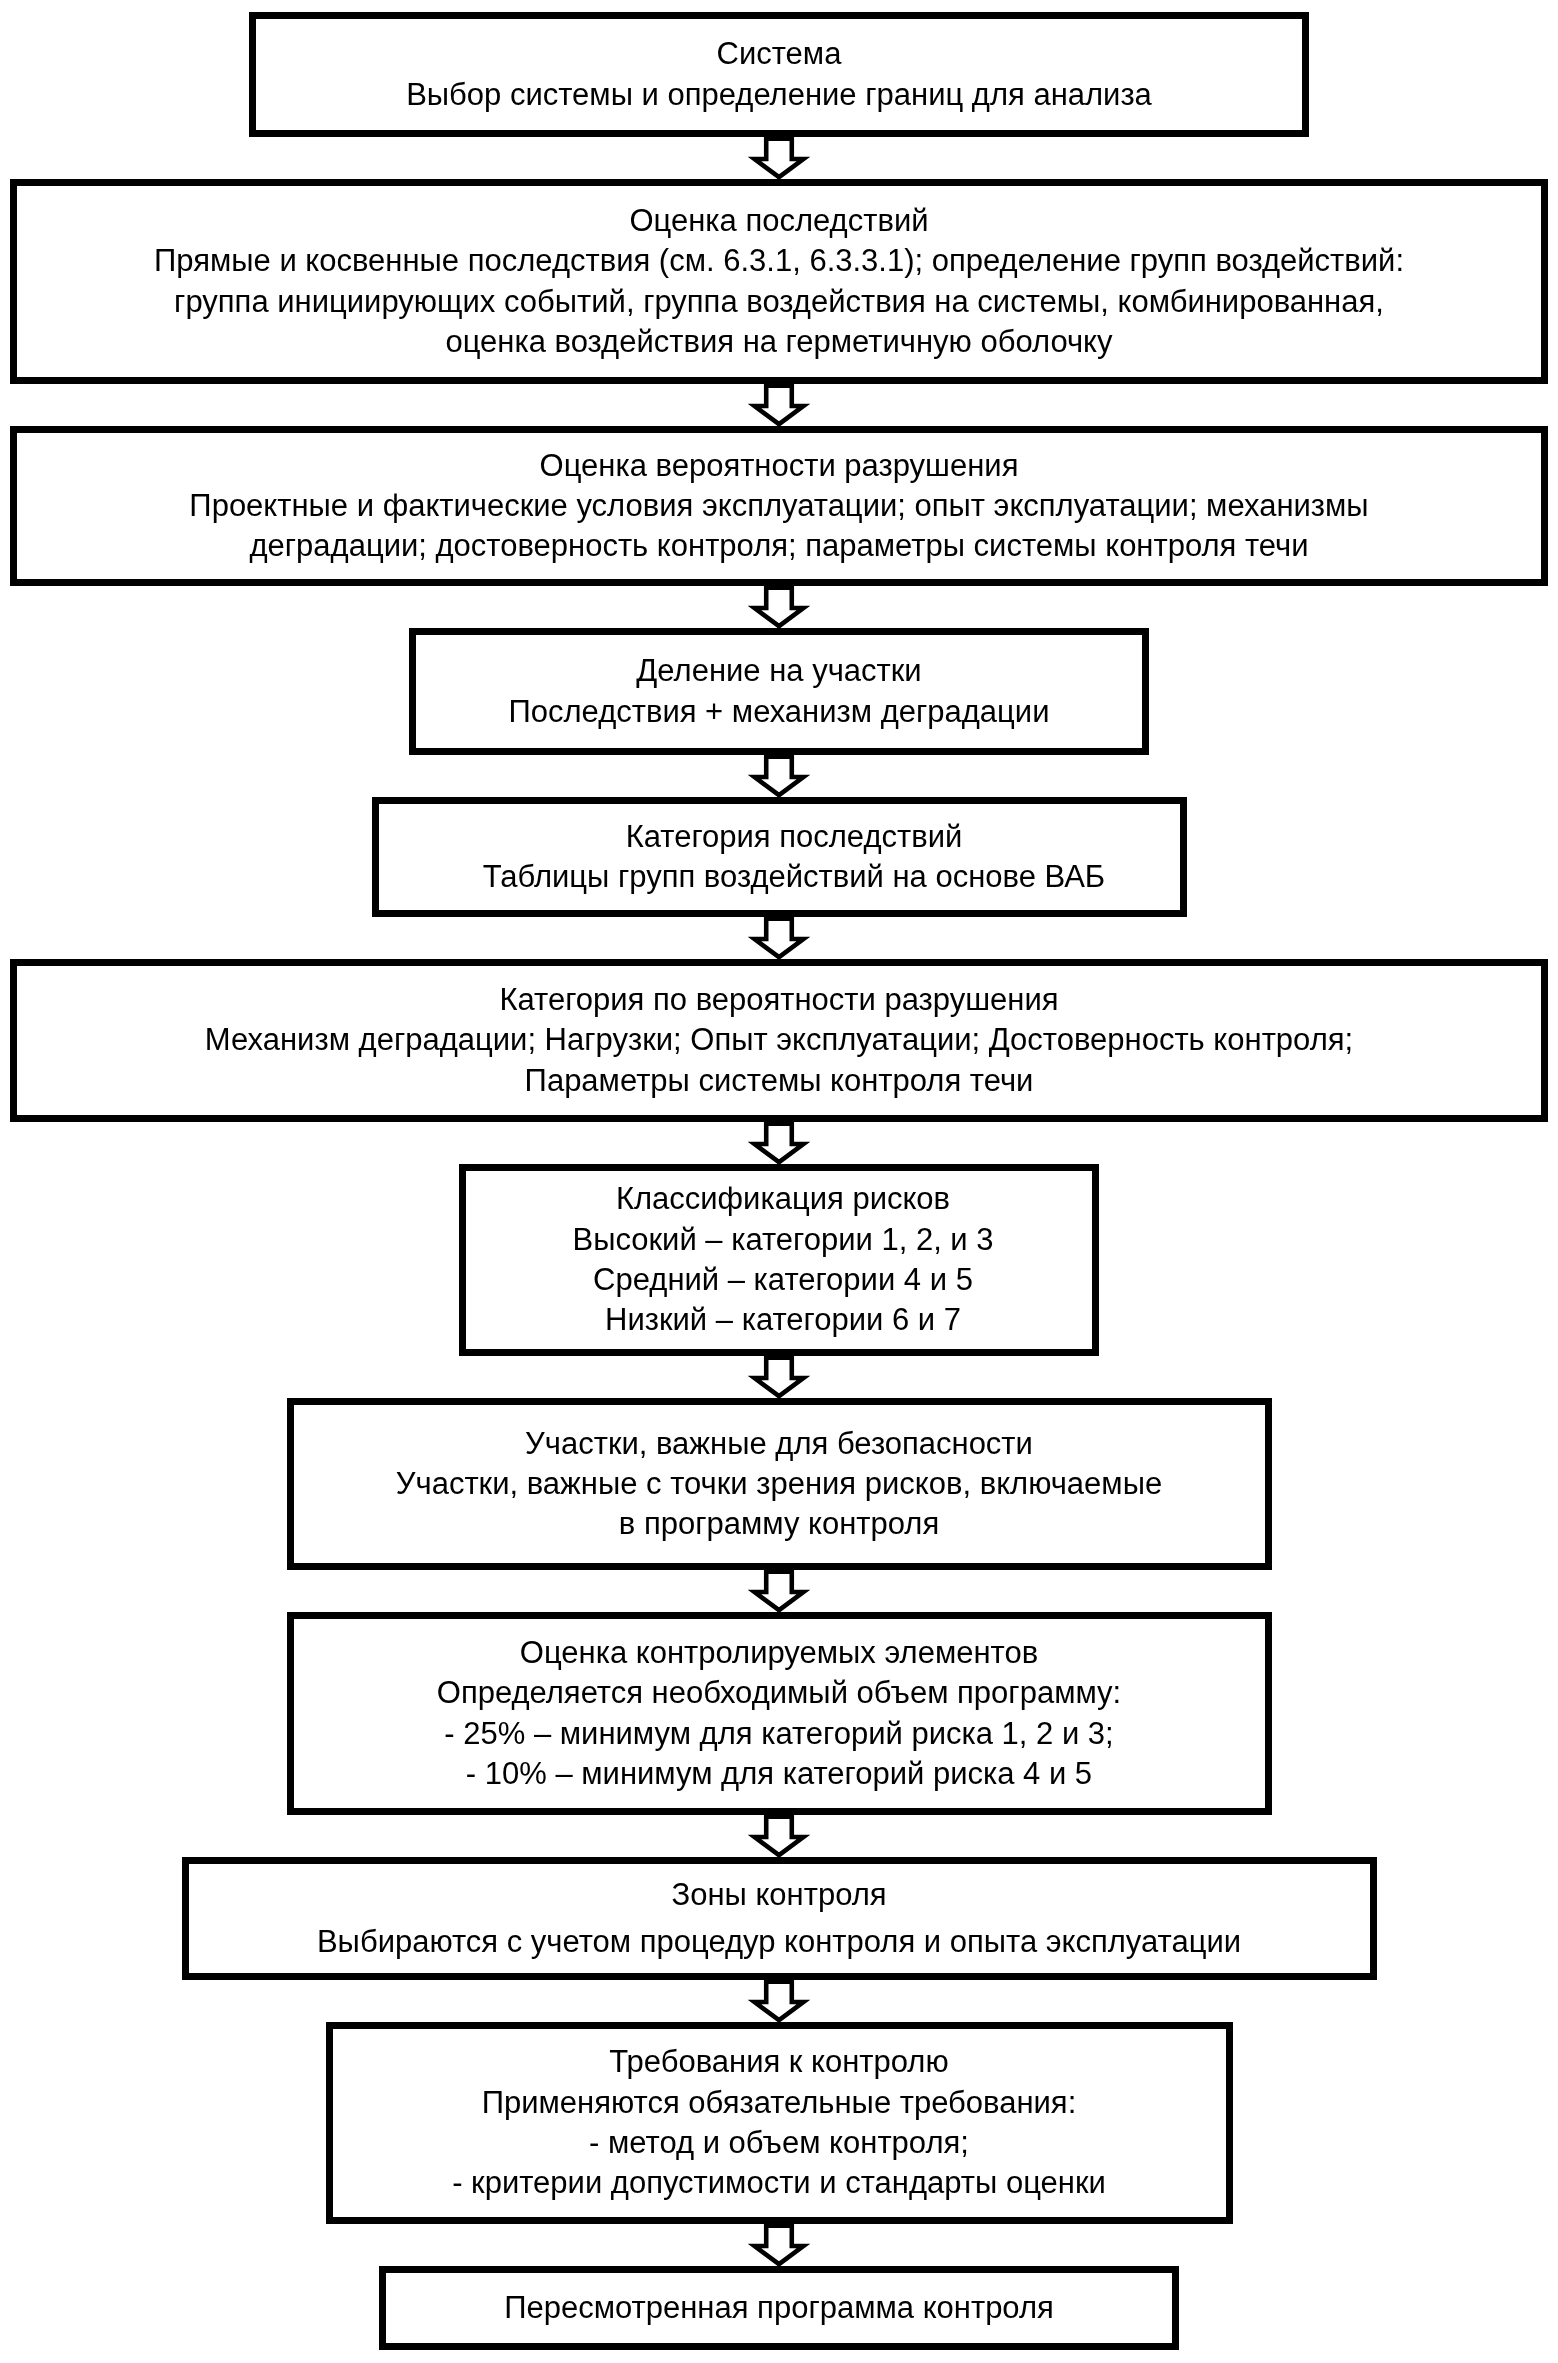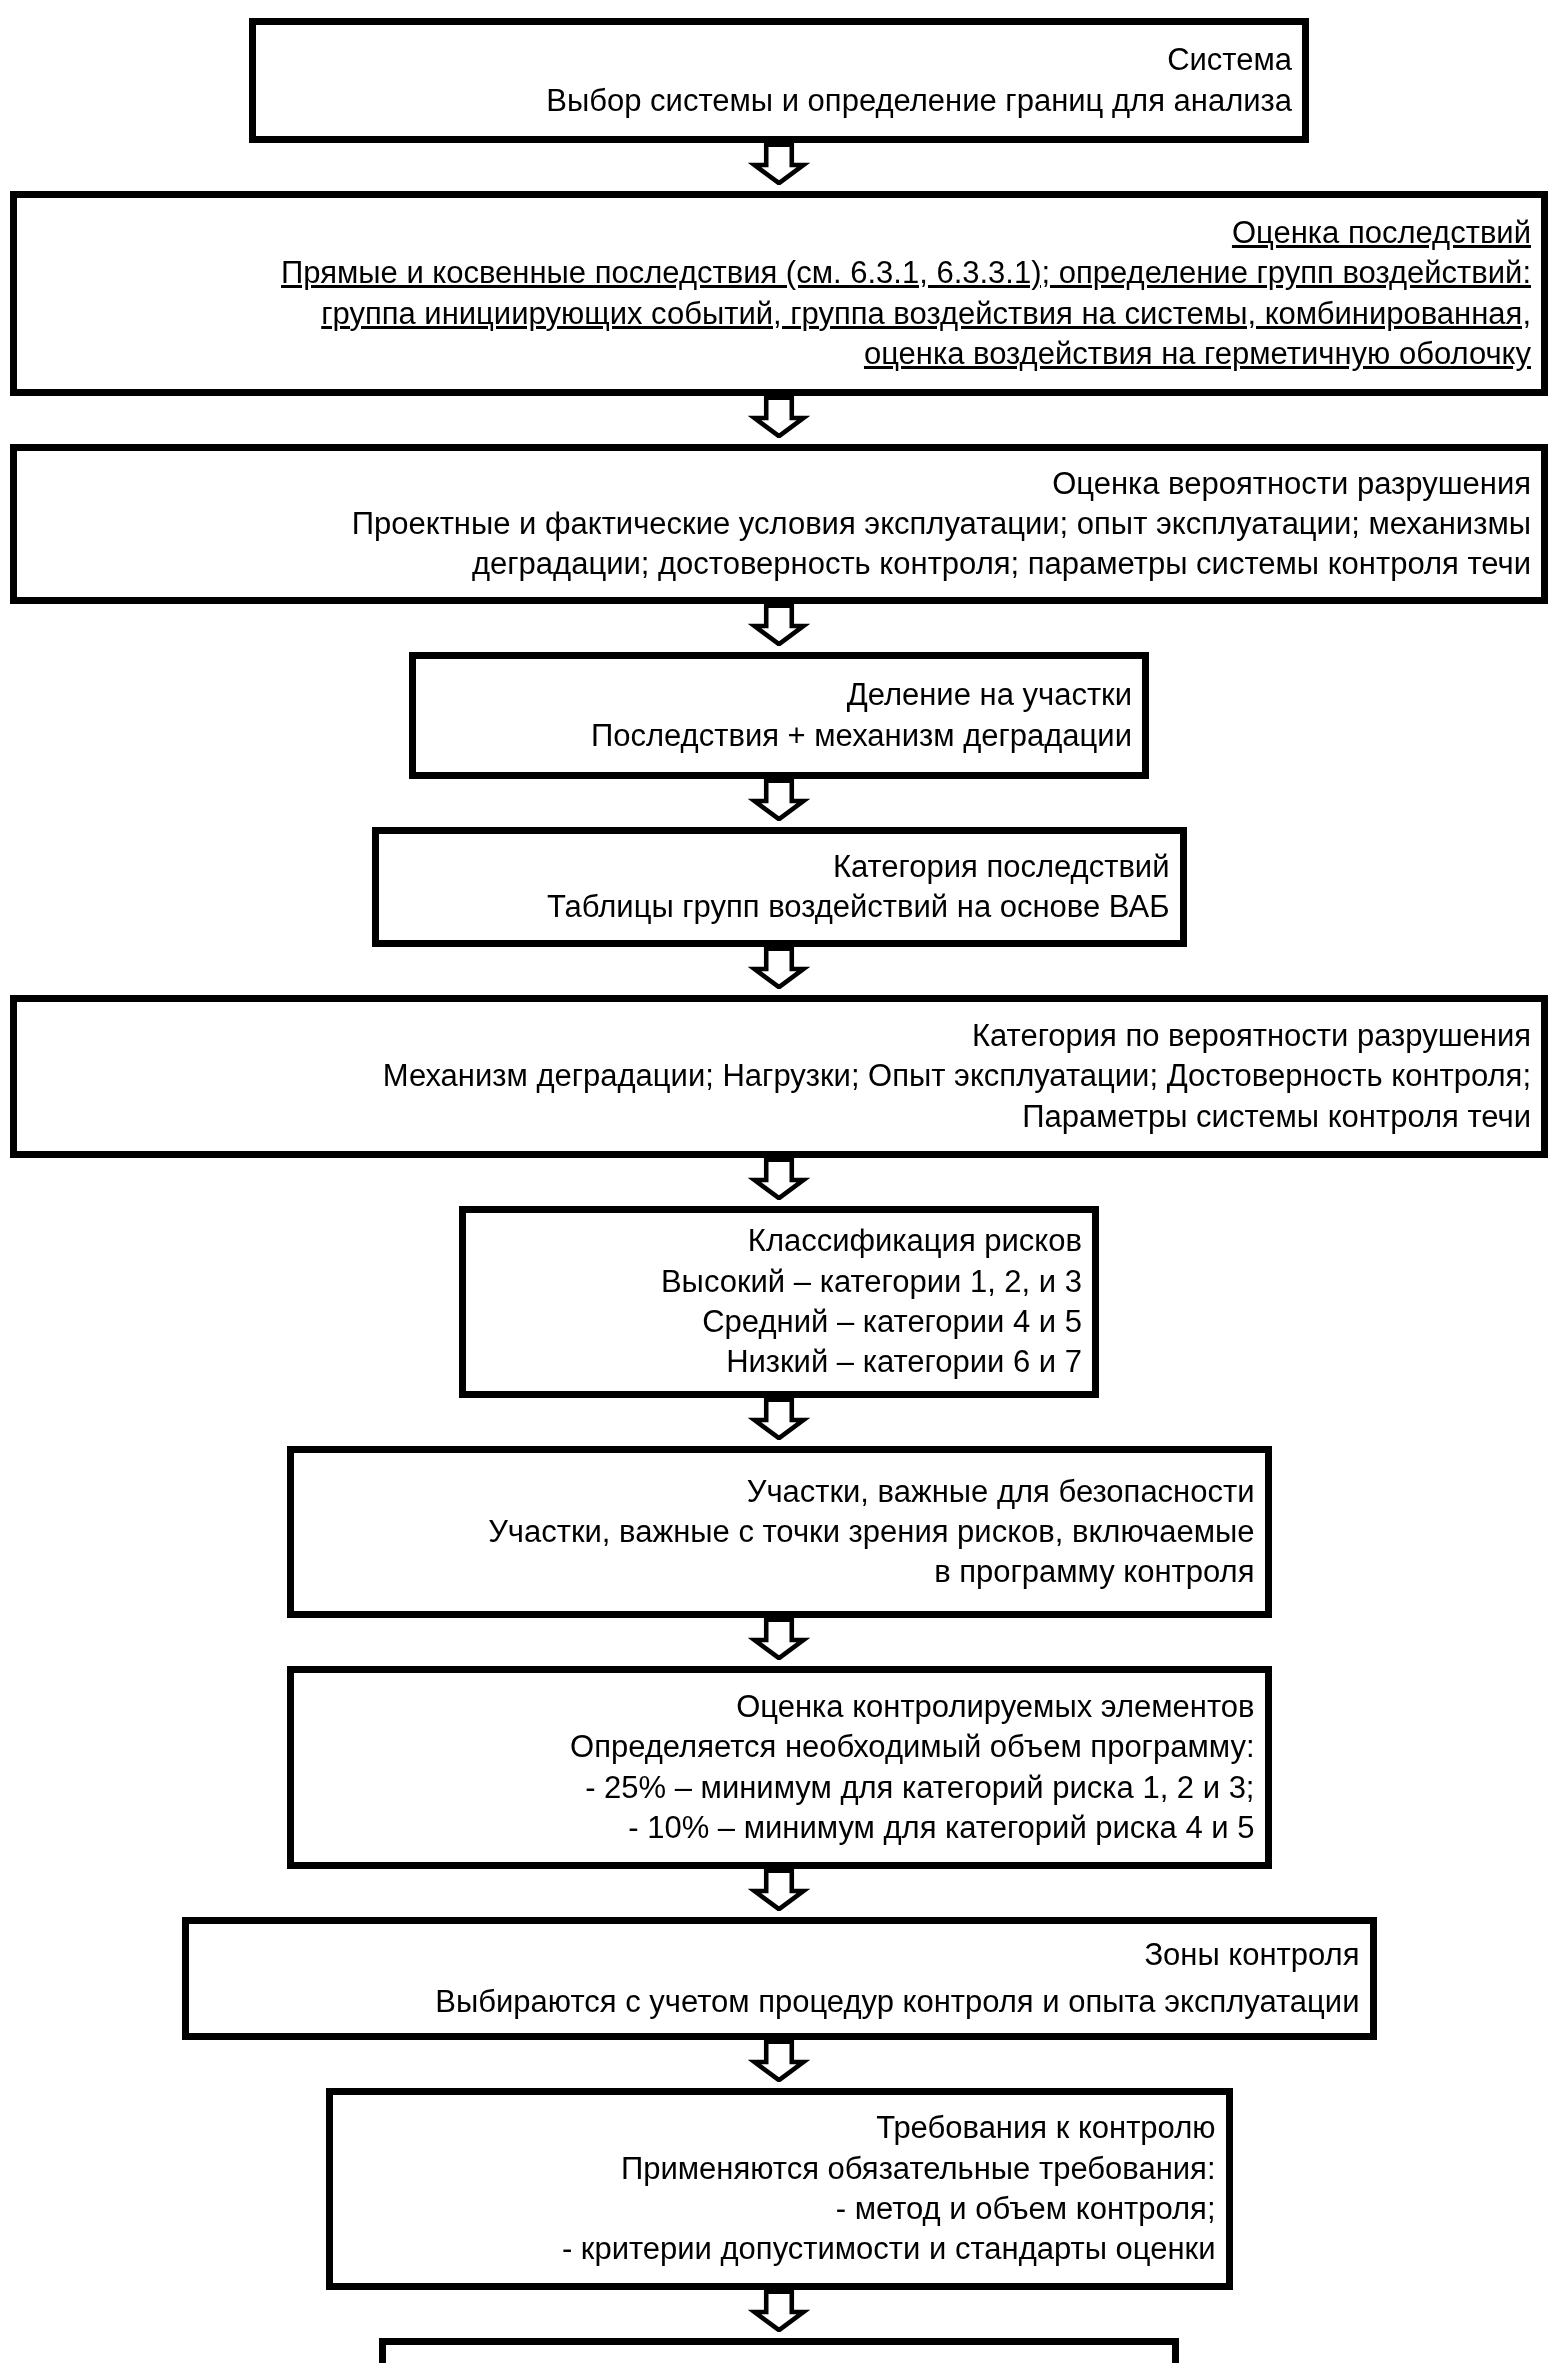--- a/index.html
+++ b/index.html
@@ -16,38 +16,37 @@
     color: #000000;
     overflow: hidden;
   }
   .box {
     box-sizing: border-box;
     border: 7px solid #000000;
     background: #ffffff;
     display: flex;
     flex-direction: column;
     justify-content: center;
-    align-items: flex-end;
+    align-items: center;
     text-align: center;
     font-size: 31px;
     line-height: 1.3;
     flex-shrink: 0;
     padding: 4px 10px;
-    margin-top: 6px;
   }
   .box .t, .box .l { white-space: normal; }
   .arrow {
     flex-shrink: 0;
     width: 62px;
     height: 42px;
     display: block;
   }
   
   .b1  { width: 1060px; height: 125px; }
-  .b2  { width: 1538px; height: 205px; text-decoration: underline; }
+  .b2  { width: 1538px; height: 205px; }
   .b3  { width: 1538px; height: 160px; }
   .b4  { width: 740px;  height: 127px; }
   .b5  { width: 815px;  height: 120px; padding-left: 40px; }
   .b6  { width: 1538px; height: 163px; }
   .b7  { width: 640px;  height: 192px; padding-left: 18px; }
   .b8  { width: 985px;  height: 172px; }
   .b9  { width: 985px;  height: 203px; }
   .b10 { width: 1195px; height: 123px; gap: 6px; }
   .b11 { width: 907px;  height: 202px; }
   .b12 { width: 800px;  height: 84px;  }

